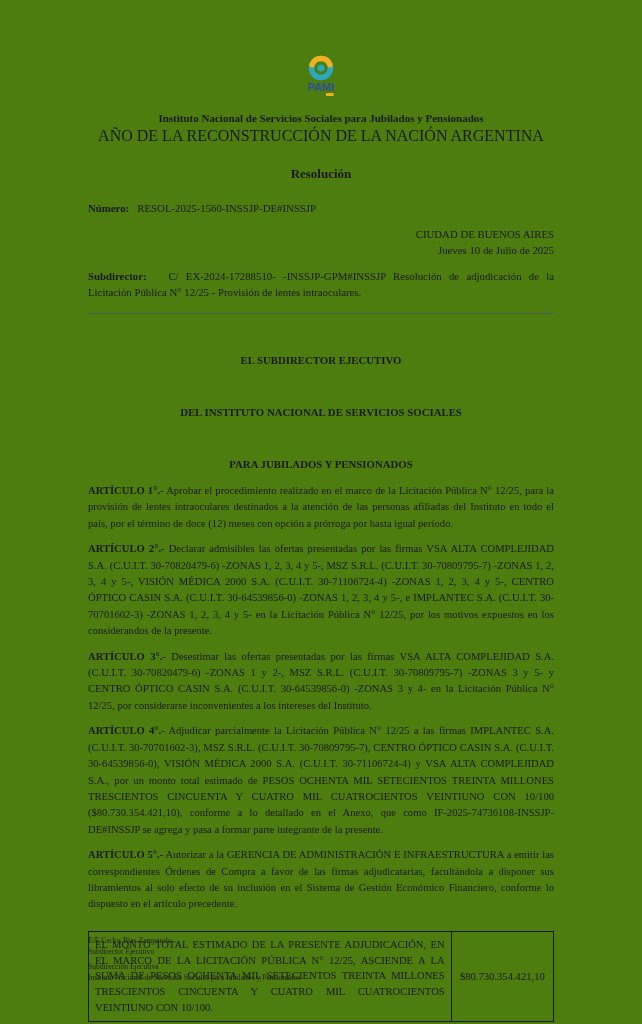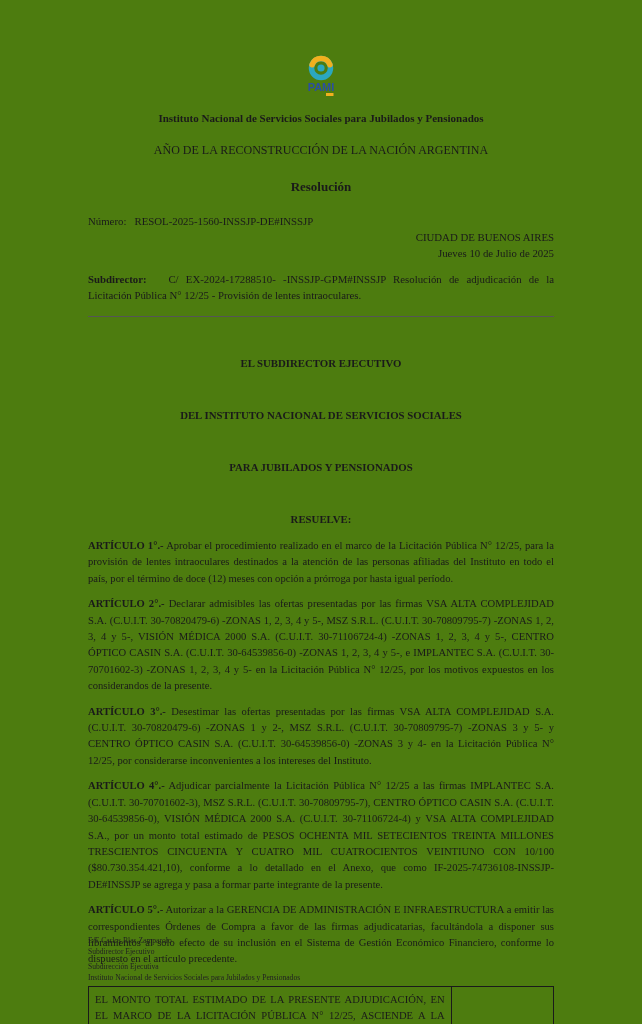--- a/index.html
+++ b/index.html
@@ -12,43 +12,43 @@
     overflow:hidden;
   }
   .content { padding:54px 88px 0 88px; }
 
   
   .logo-wrap { text-align:center; }
   .logo-wrap svg { display:inline-block; }
 
   
   .institute { margin-top:8px; text-align:center; font-weight:bold; font-size:11px; }
-  .year-line { margin-top:19px; text-align:center; font-size:12px; }
+  .year-line { margin-top:3px; text-align:center; font-size:16px; }
   .doc-type  { margin-top:21px; text-align:center; font-weight:bold; font-size:13px; }
   .number-line { margin-top:20px; font-size:10.8px; }
-  .number-line .lbl { font-weight:normal; }
-  .city { margin-top:4px; text-align:right; font-size:10.8px; }
+  .number-line .lbl { font-weight:bold; }
+  .city { margin-top:14px; text-align:right; font-size:10.8px; }
   .date { margin-top:4px; text-align:right; font-size:10.8px; }
   .reference { margin-top:12px; font-size:10.8px; text-align:justify; line-height:16px; }
   .reference .lbl { font-weight:bold; }
   .divider { margin-top:13px; border:none; border-top:1.2px solid #555; height:0; }
 
   
   .title-block { margin-top:20px; text-align:center; }
   .title-block div { font-weight:bold; font-size:10.8px; margin-bottom:13px;margin-top:40px; }
 
   
   .article { margin-top:0; margin-bottom:9px; font-size:10.6px; line-height:16.4px; text-align:justify; }
   .article .lbl { font-weight:bold; }
 
   
   table.summary { margin-top:18px; width:100%; border-collapse:collapse; }
   table.summary td { border:1.5px solid #1a1a1a; vertical-align:middle; }
   td.desc { width:78%; padding:5px 6px; font-size:10.6px; line-height:15.8px; text-align:justify; }
-  td.amount { width:22%; text-align:right; font-size:10.6px; }
+  td.amount { width:22%; text-align:center; font-size:10.6px; }
 
   
   .footer { position:absolute; left:88px; top:936px; font-size:7.6px; line-height:10.5px; color:#222; }
   .footer .group2 { margin-top:5px; }
 </style>
 </head>
 <body>
 
 <div class="page">
   <div class="content">
@@ -81,21 +81,20 @@
       <span>&nbsp;</span>
       <span>C/ EX-2024-17288510- -INSSJP-GPM#INSSJP Resolución de adjudicación de la Licitación Pública N° 12/25 - Provisión de lentes intraoculares.</span>
     </div>
 
     <hr class="divider">
 
     <div class="title-block">
       <div>EL SUBDIRECTOR EJECUTIVO</div>
       <div>DEL INSTITUTO NACIONAL DE SERVICIOS SOCIALES</div>
       <div>PARA JUBILADOS Y PENSIONADOS</div>
-      <div>RESUELVE:</div>
     </div>
 
     <p class="article"><span class="lbl">ARTÍCULO 1°.-</span><span> Aprobar el procedimiento realizado en el marco de la Licitación Pública N° 12/25, para la provisión de lentes intraoculares destinados a la atención de las personas afiliadas del Instituto en todo el país, por el término de doce (12) meses con opción a prórroga por hasta igual período.</span></p>
 
     <p class="article"><span class="lbl">ARTÍCULO 2°.-</span><span> Declarar admisibles las ofertas presentadas por las firmas VSA ALTA COMPLEJIDAD S.A. (C.U.I.T. 30-70820479-6) -ZONAS 1, 2, 3, 4 y 5-, MSZ S.R.L. (C.U.I.T. 30-70809795-7) -ZONAS 1, 2, 3, 4 y 5-, VISIÓN MÉDICA 2000 S.A. (C.U.I.T. 30-71106724-4) -ZONAS 1, 2, 3, 4 y 5-, CENTRO ÓPTICO CASIN S.A. (C.U.I.T. 30-64539856-0) -ZONAS 1, 2, 3, 4 y 5-, e IMPLANTEC S.A. (C.U.I.T. 30-70701602-3) -ZONAS 1, 2, 3, 4 y 5- en la Licitación Pública N° 12/25, por los motivos expuestos en los considerandos de la presente.</span></p>
 
     <p class="article"><span class="lbl">ARTÍCULO 3°.-</span><span> Desestimar las ofertas presentadas por las firmas VSA ALTA COMPLEJIDAD S.A. (C.U.I.T. 30-70820479-6) -ZONAS 1 y 2-, MSZ S.R.L. (C.U.I.T. 30-70809795-7) -ZONAS 3 y 5- y CENTRO ÓPTICO CASIN S.A. (C.U.I.T. 30-64539856-0) -ZONAS 3 y 4- en la Licitación Pública N° 12/25, por considerarse inconvenientes a los intereses del Instituto.</span></p>
 
     <p class="article"><span class="lbl">ARTÍCULO 4°.-</span><span> Adjudicar parcialmente la Licitación Pública N° 12/25 a las firmas IMPLANTEC S.A. (C.U.I.T. 30-70701602-3), MSZ S.R.L. (C.U.I.T. 30-70809795-7), CENTRO ÓPTICO CASIN S.A. (C.U.I.T. 30-64539856-0), VISIÓN MÉDICA 2000 S.A. (C.U.I.T. 30-71106724-4) y VSA ALTA COMPLEJIDAD S.A., por un monto total estimado de PESOS OCHENTA MIL SETECIENTOS TREINTA MILLONES TRESCIENTOS CINCUENTA Y CUATRO MIL CUATROCIENTOS VEINTIUNO CON 10/100 ($80.730.354.421,10), conforme a lo detallado en el Anexo, que como IF-2025-74736108-INSSJP-DE#INSSJP se agrega y pasa a formar parte integrante de la presente.</span></p>
 

